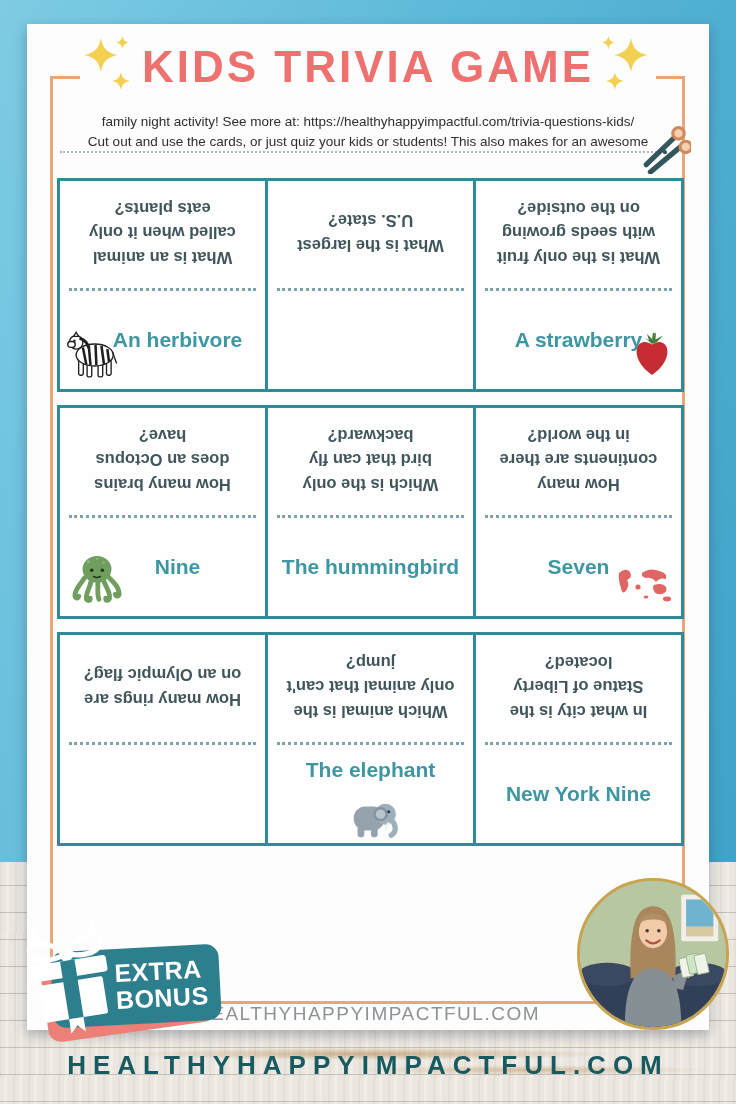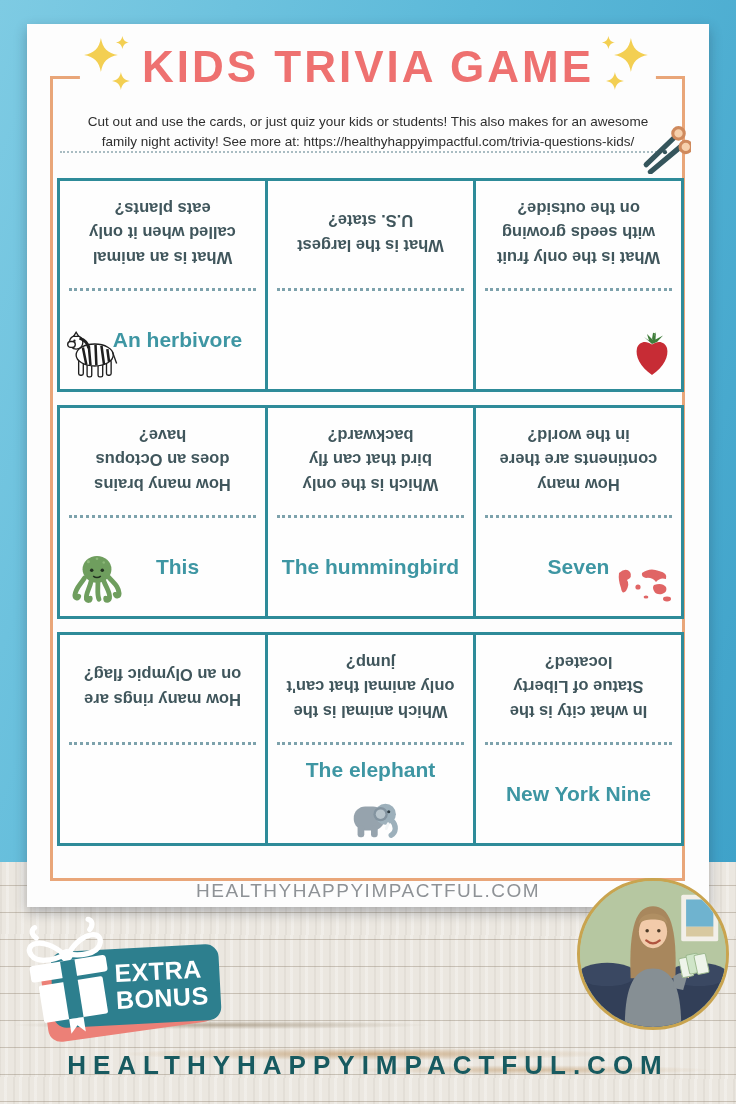--- a/index.html
+++ b/index.html
@@ -13,21 +13,21 @@
     background-color:#ebe7e0;
     background-image:
       radial-gradient(ellipse 360px 9px at 50% 192px, rgba(173,118,52,.5), transparent 70%),
       radial-gradient(ellipse 260px 7px at 72% 208px, rgba(173,118,52,.38), transparent 70%),
       radial-gradient(ellipse 300px 6px at 30% 163px, rgba(120,100,70,.45), transparent 70%),
       repeating-linear-gradient(180deg, rgba(137,123,104,0) 0 23px, rgba(137,123,104,.38) 23px 24.5px, rgba(137,123,104,0) 24.5px 27px),
       repeating-linear-gradient(90.4deg, rgba(120,110,95,.07) 0 2px, rgba(255,255,255,0) 2px 6px, rgba(255,255,255,.28) 6px 9px, rgba(255,255,255,0) 9px 15px);
   }
 
   
-  .paper { position:absolute; left:27px; top:24px; width:682px; height:883px;
+  .paper { position:absolute; left:27px; top:24px; width:682px; height:1006px;
     background:#fdfdfd; box-shadow:0 5px 12px rgba(30,40,60,.32); z-index:1; }
   .frame { position:absolute; left:23px; right:24px; top:52px; bottom:26px;
     border:3px solid #e9a679; }
 
   .title-wrap { position:absolute; top:12px; left:50%; transform:translateX(-50%);
     display:flex; align-items:flex-start; background:#fdfdfd; padding:0 4px; z-index:2; }
   .page-title { font-size:44px; font-weight:bold; letter-spacing:3px; color:#ee7170;
     white-space:nowrap; line-height:62px; padding:0 6px; }
   .sparkles { width:52px; height:66px; position:relative; flex:0 0 auto; }
   .sparkles svg { position:absolute; }
@@ -114,22 +114,22 @@
         <svg style="left:2px;top:0" width="13" height="13" viewBox="0 0 24 24">
             <path d="M12 0 C13.2 7.2 16.8 10.8 24 12 C16.8 13.2 13.2 16.8 12 24 C10.8 16.8 7.2 13.2 0 12 C7.2 10.8 10.8 7.2 12 0 Z" fill="#f3cf52"></path>
           </svg>
         <svg style="left:6px;top:36px" width="18" height="18" viewBox="0 0 24 24">
             <path d="M12 0 C13.2 7.2 16.8 10.8 24 12 C16.8 13.2 13.2 16.8 12 24 C10.8 16.8 7.2 13.2 0 12 C7.2 10.8 10.8 7.2 12 0 Z" fill="#f3cf52"></path>
           </svg>
       </span>
     </div>
 
     <div class="intro">
+      <div>family night activity! See more at: https://healthyhappyimpactful.com/trivia-questions-kids/</div>
       <div>Cut out and use the cards, or just quiz your kids or students! This also makes for an awesome</div>
-      <div>family night activity! See more at: https://healthyhappyimpactful.com/trivia-questions-kids/</div>
     </div>
 
     <div class="cutline"></div>
     <svg class="scissors" viewBox="0 0 48 48">
       <line x1="33" y1="12" x2="5" y2="39" stroke="#35555c" stroke-width="5" stroke-linecap="round"></line>
       <line x1="39" y1="21" x2="9" y2="46" stroke="#35555c" stroke-width="5" stroke-linecap="round"></line>
       <circle cx="36" cy="9" r="5.5" fill="#f6d0ac" stroke="#cf8a5d" stroke-width="3"></circle>
       <circle cx="43" cy="22" r="5.5" fill="#f6d0ac" stroke="#cf8a5d" stroke-width="3"></circle>
       <circle cx="23" cy="27" r="2" fill="#35555c"></circle>
     </svg>
@@ -159,32 +159,33 @@
           </div>
 
   <div class="card">
     <div class="card-q">What is the largest U.S. state?</div>
     <div class="card-divider"></div>
   </div>
 
   <div class="card icon-bottom-right">
     <div class="card-q">What is the only fruit with seeds growing on the outside?</div>
     <div class="card-divider"></div>
+    <div class="card-a">A strawberry</div>
   <svg width="40" height="46" viewBox="0 0 40 46" class="card-icon">
     <path d="M20 44 C8 36 3 25 5 17 C7 10.5 14 9 20 13.5 C26 9 33 10.5 35 17 C37 25 32 36 20 44 Z" fill="#c72c35"></path>
     <path d="M20 13 L12 6 L17 9.5 L15 3 L20.5 8.5 L24 1 L23.5 8.5 L31 4.5 L25 11 Z" fill="#3f7d3a"></path>
     <path d="M21 8 L22 2" stroke="#3f7d3a" stroke-width="2" fill="none"></path>
   </svg>
           </div>
 </div>
         <div class="cards-row">
   <div class="card icon-middle-left">
     <div class="card-q">How many brains does an Octopus have?</div>
     <div class="card-divider"></div>
-    <div class="card-a">This</div>
+    <div class="card-a">Nine</div>
   <svg width="50" height="52" viewBox="0 0 52 52" class="card-icon">
     <ellipse cx="26" cy="17" rx="15" ry="14" fill="#6f9e5e"></ellipse>
     <circle cx="17" cy="9" r="1.6" fill="#8cb879"></circle>
     <circle cx="26" cy="6" r="1.4" fill="#8cb879"></circle>
     <circle cx="33" cy="10" r="1.3" fill="#8cb879"></circle>
     <circle cx="20.5" cy="18" r="1.8" fill="#21301f"></circle>
     <circle cx="31.5" cy="18" r="1.8" fill="#21301f"></circle>
     <path d="M22 24 Q26 27 30 24" stroke="#21301f" stroke-width="1.6" fill="none"></path>
     <g stroke="#6f9e5e" stroke-width="5" fill="none" stroke-linecap="round">
       <path d="M13 26 C8 34 4 36 3 44 C3 47 6 48 7 45"></path>

